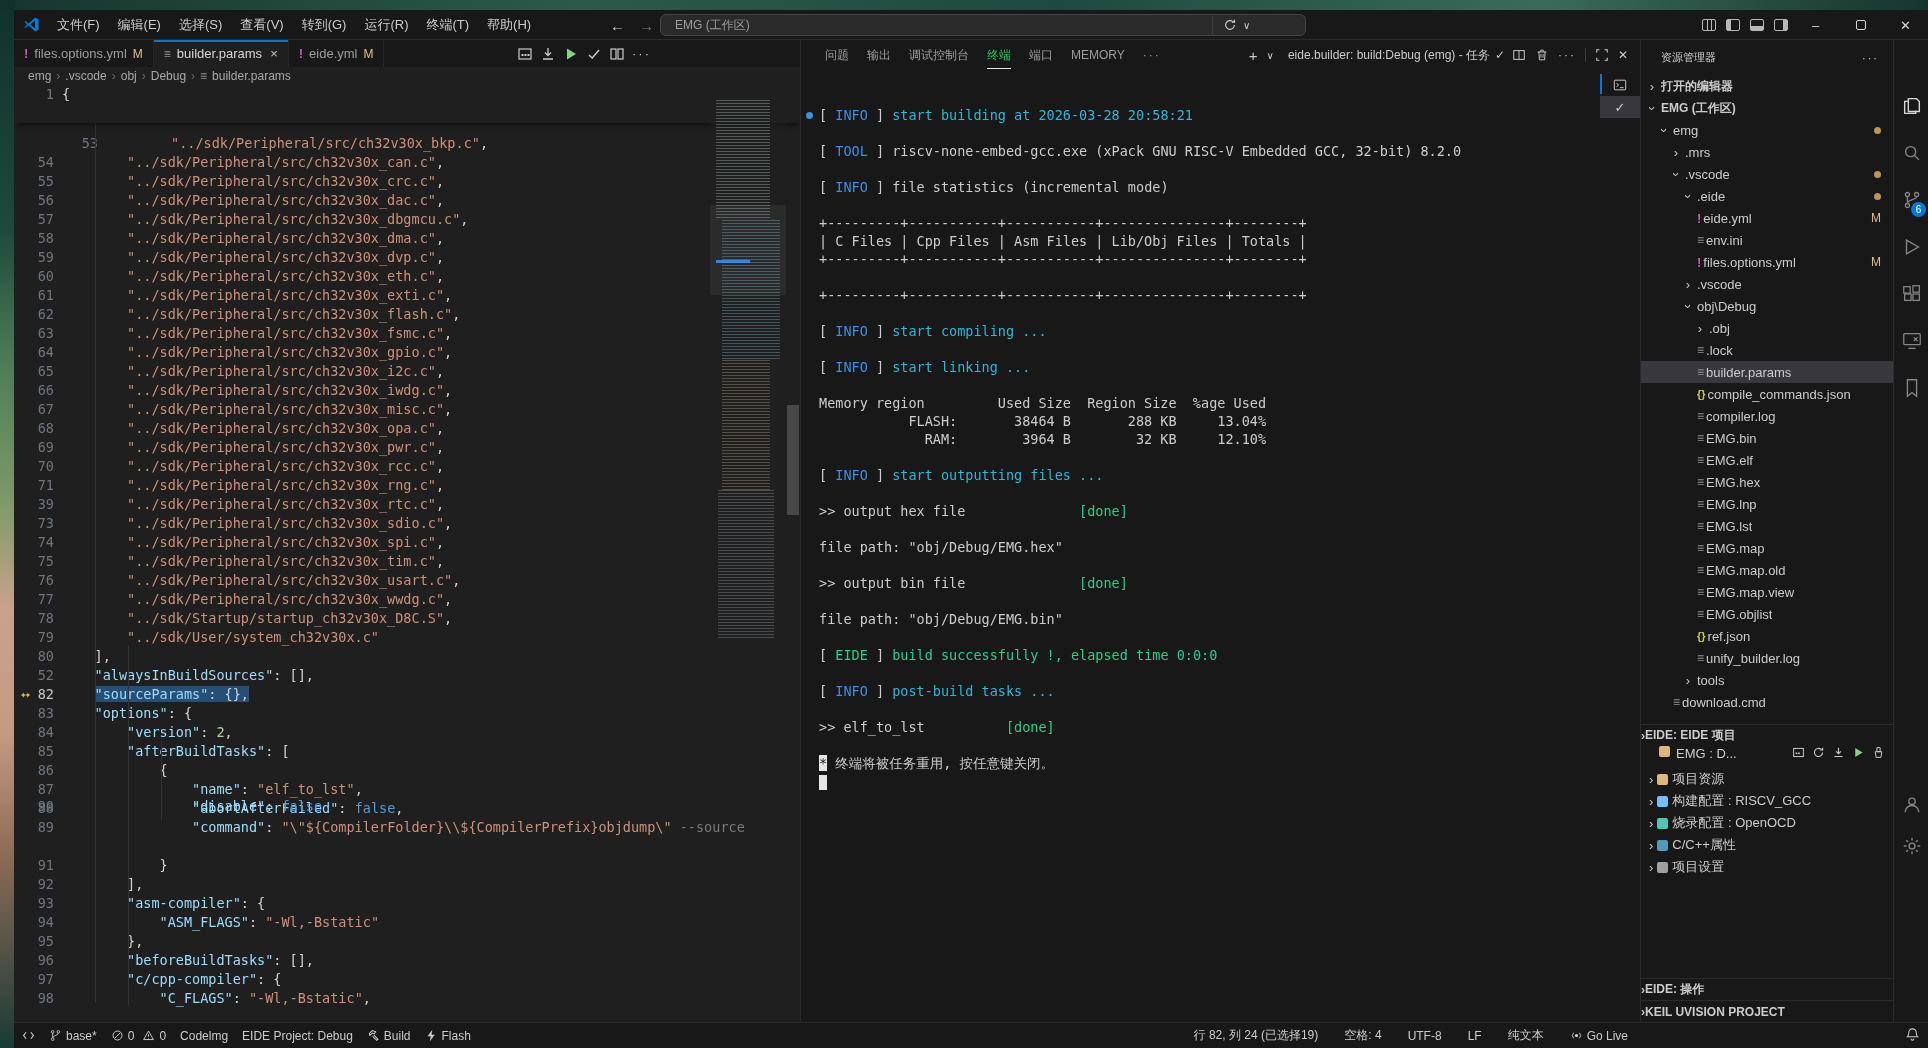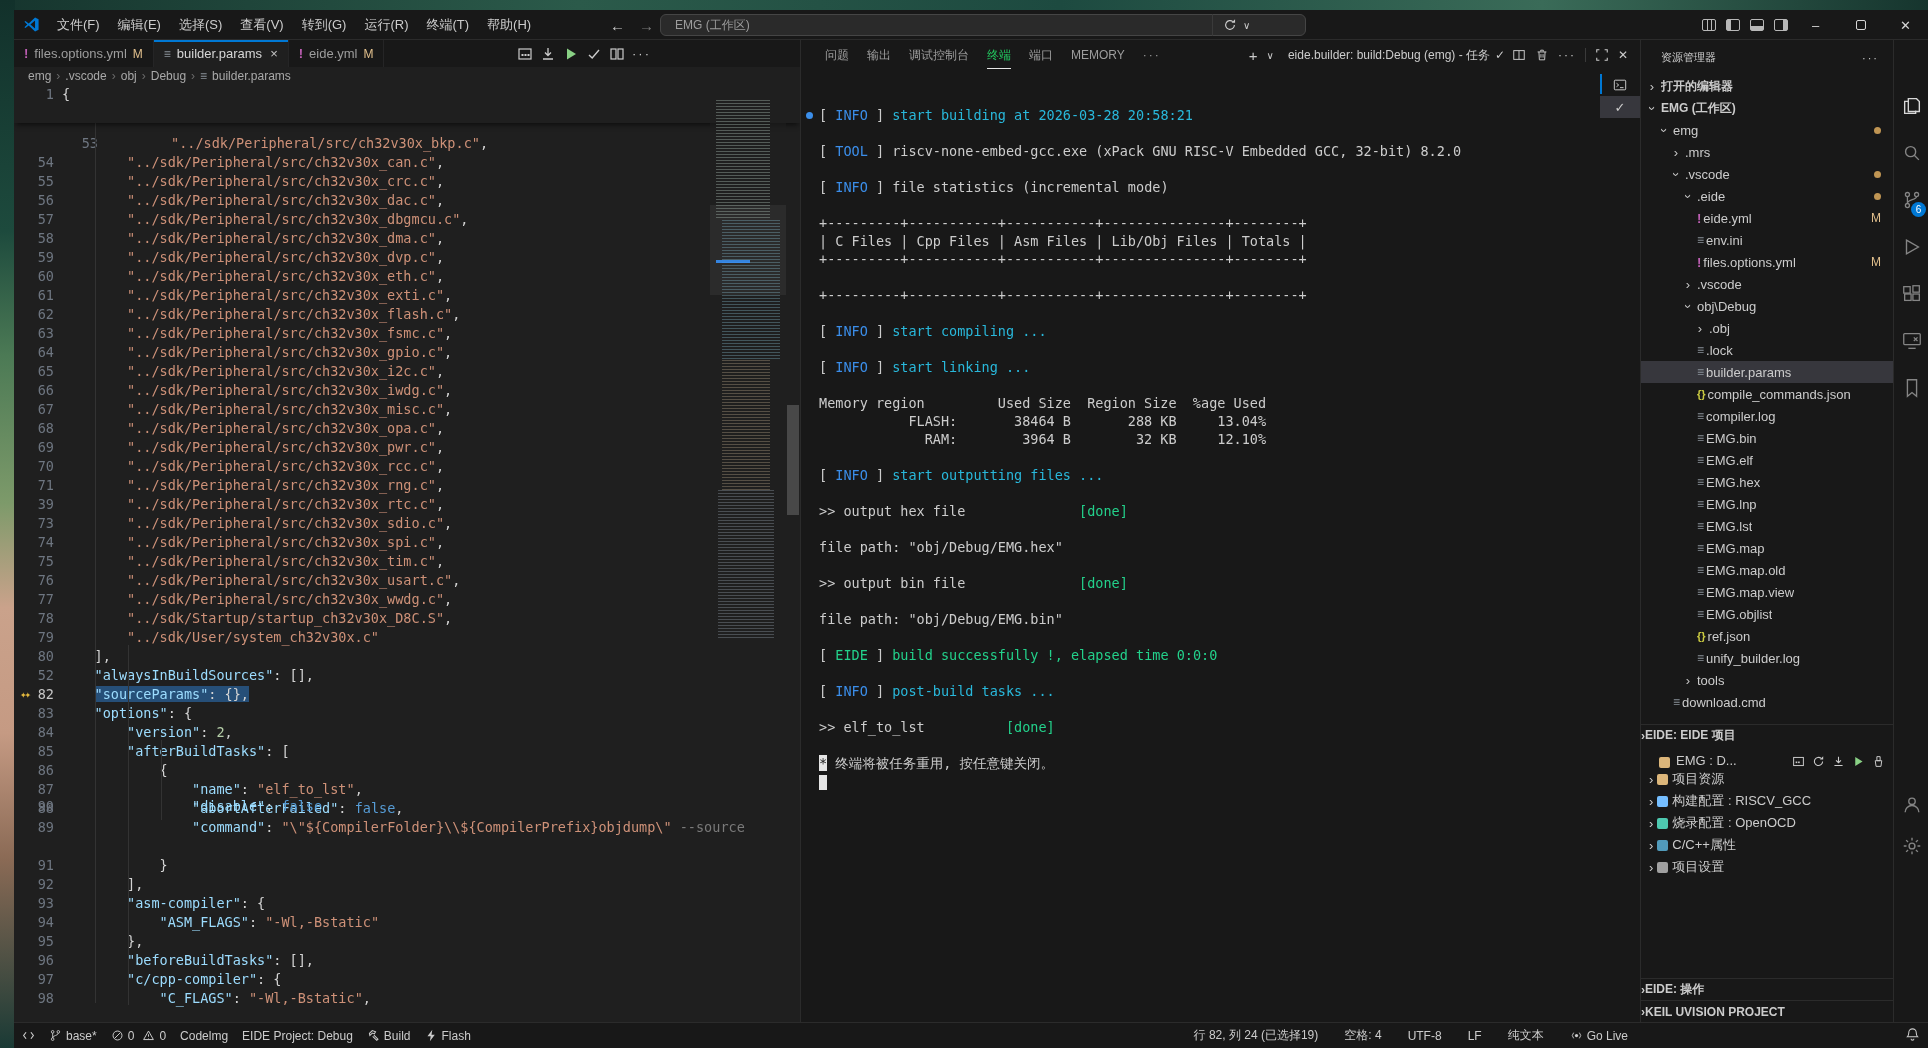--- a/index.html
+++ b/index.html
@@ -114,21 +114,21 @@
   .trowi { position:absolute; left:0; width:100%; height:22px; display:flex; align-items:center; color:#cccccc; }
   .trowi.sel { background:#37373d; }
   .trowi .chev { display:inline-block; width:14px; color:#c5c5c5; font-size:13px; text-align:center; }
   .trowi .chev.open { transform:rotate(90deg); }
   .trowi .lbl { margin-left:2px; white-space:nowrap; overflow:hidden; }
   .trowi.bold .lbl { font-weight:bold; font-size:12px; }
   .trowi .right { margin-left:auto; margin-right:12px; }
   .dot { width:7px; height:7px; border-radius:50%; background:#c09553; }
   .eide-hdr { position:absolute; left:0; width:100%; height:22px; border-top:1px solid #2b2b2b;
     display:flex; align-items:center; color:#cccccc; font-weight:bold; font-size:12px; }
-  .eide-proj { position:absolute; left:0; width:100%; height:22px; display:flex; align-items:flex-end;
+  .eide-proj { position:absolute; left:0; width:100%; height:22px; display:flex; align-items:flex-start;
     padding-left:18px; gap:6px; }
   .eide-proj .acts { margin-left:auto; margin-right:8px; display:flex; gap:7px; align-items:center; }
   .eide-row { position:absolute; left:0; width:100%; height:22px; display:flex; align-items:center; padding-left:8px; gap:4px; }
   .ico-sq { width:11px; height:11px; border-radius:2px; display:inline-block; }
 
   
   .activitybar { position:absolute; left:1879px; top:30px; width:35px; height:982px; background:#181818;
     border-left:1px solid #2b2b2b; }
   .ab-item { position:absolute; left:0; width:35px; height:40px; display:flex; align-items:center; justify-content:center; }
   .ab-badge { position:absolute; right:3px; bottom:3px; min-width:15px; height:15px; border-radius:8px;

